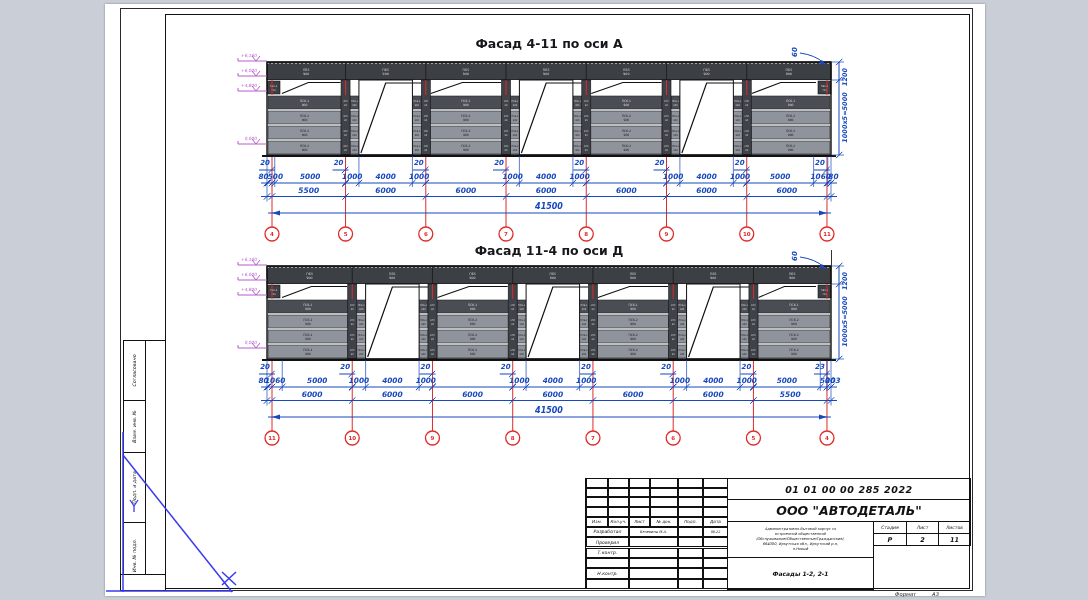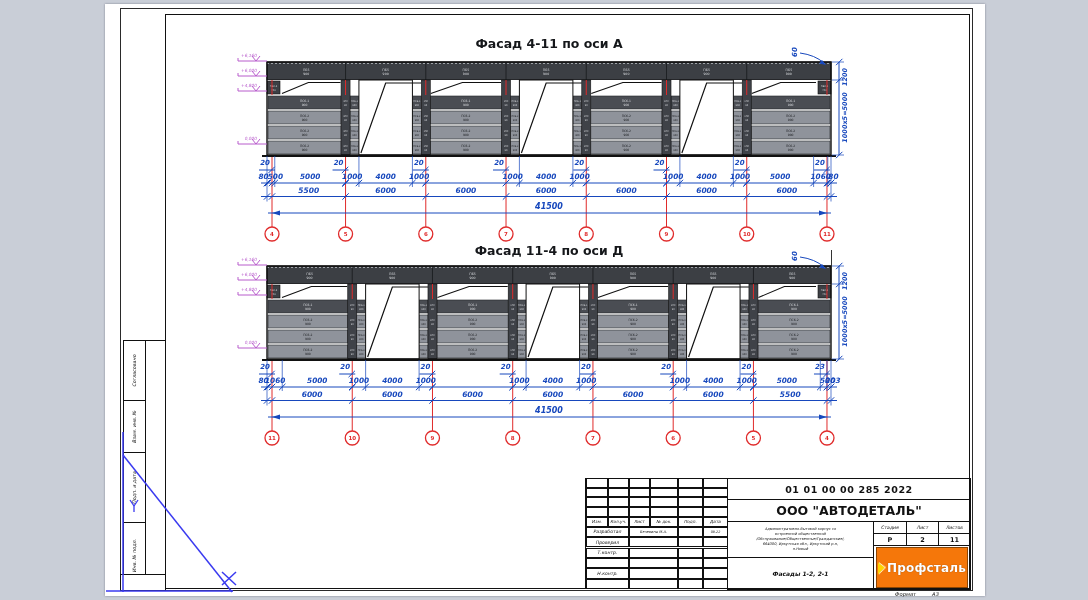--- a/index.html
+++ b/index.html
@@ -9,21 +9,21 @@
          box-shadow:0 0 2px rgba(40,40,60,.45);}
   .outer-border{position:absolute;left:120px;top:8px;width:853px;height:583px;
          border:1px solid #2a2a2a;box-sizing:border-box;}
   .inner-frame{position:absolute;left:165px;top:14px;width:805px;height:575px;
          border:1.6px solid #111;box-sizing:border-box;}
   #dwg{position:absolute;left:0;top:0;pointer-events:none;}
   
   .tb{position:absolute;left:585px;top:478px;width:385px;height:111px;
       border:1.6px solid #111;box-sizing:border-box;background:#fff;}
   .cell{position:absolute;border:0.8px solid #111;box-sizing:border-box;
-        display:flex;align-items:center;justify-content:center;color:#111;overflow:hidden;}
+        display:flex;align-items:center;justify-content:center;color:#111;overflow:hidden;font-style:italic;}
   .doc-number{left:141px;top:-1px;width:244px;height:22px;font-size:9.5px;font-weight:bold;letter-spacing:.6px;}
   .company{left:141px;top:20px;width:244px;height:23px;font-size:12.5px;font-weight:bold;}
   .descr{left:141px;top:42px;width:147px;height:37px;flex-direction:column;
          font-size:3.6px;line-height:1.35;font-style:italic;text-align:center;padding:1px;}
   .dwg-name{left:141px;top:78px;width:147px;height:33px;font-size:6px;font-weight:bold;font-style:italic;}
   .st-h{top:42px;height:13px;font-size:4.6px;font-style:italic;}
   .st-v{top:54px;height:13px;font-size:6.5px;font-weight:bold;}
   .st1{left:287px;width:34px;} .st2{left:320px;width:33px;} .st3{left:352px;width:33px;}
   .logo-cell{left:287px;top:66px;width:98px;height:45px;padding:2px;}
   .logo-box{width:100%;height:100%;background:#f5770a;border:1px solid #8a4503;
@@ -82,26 +82,20 @@
         <div>664000, Иркутская обл., Иркутский р-н,</div>
         <div>п.Новый</div>
       </div>
     <div class="cell dwg-name">Фасады 1-2, 2-1</div>
     <div class="cell st-h st1">Стадия</div>
     <div class="cell st-h st2">Лист</div>
     <div class="cell st-h st3">Листов</div>
     <div class="cell st-v st1">Р</div>
     <div class="cell st-v st2">2</div>
     <div class="cell st-v st3">11</div>
-    <div class="cell logo-cell">
-      <div class="logo-box">
-        <span class="logo-tri"></span>
-        <span class="logo-text">Профсталь</span>
-      </div>
-    </div>
     <div id="tb-grid">
         <div class="grid-row" style="top: -1px; height: 9.7px;">
           <div class="gcell" style="width: 22px; height: 100%; font-size: 4.6px;"></div>
           <div class="gcell" style="width: 21px; height: 100%; font-size: 4.6px;"></div>
           <div class="gcell" style="width: 21px; height: 100%; font-size: 4.6px;"></div>
           <div class="gcell" style="width: 28px; height: 100%; font-size: 4.6px;"></div>
           <div class="gcell" style="width: 25px; height: 100%; font-size: 4.6px;"></div>
           <div class="gcell" style="width: 25px; height: 100%; font-size: 4.6px;"></div>
         </div>
         <div class="grid-row" style="top: 8.7px; height: 9.7px;">

